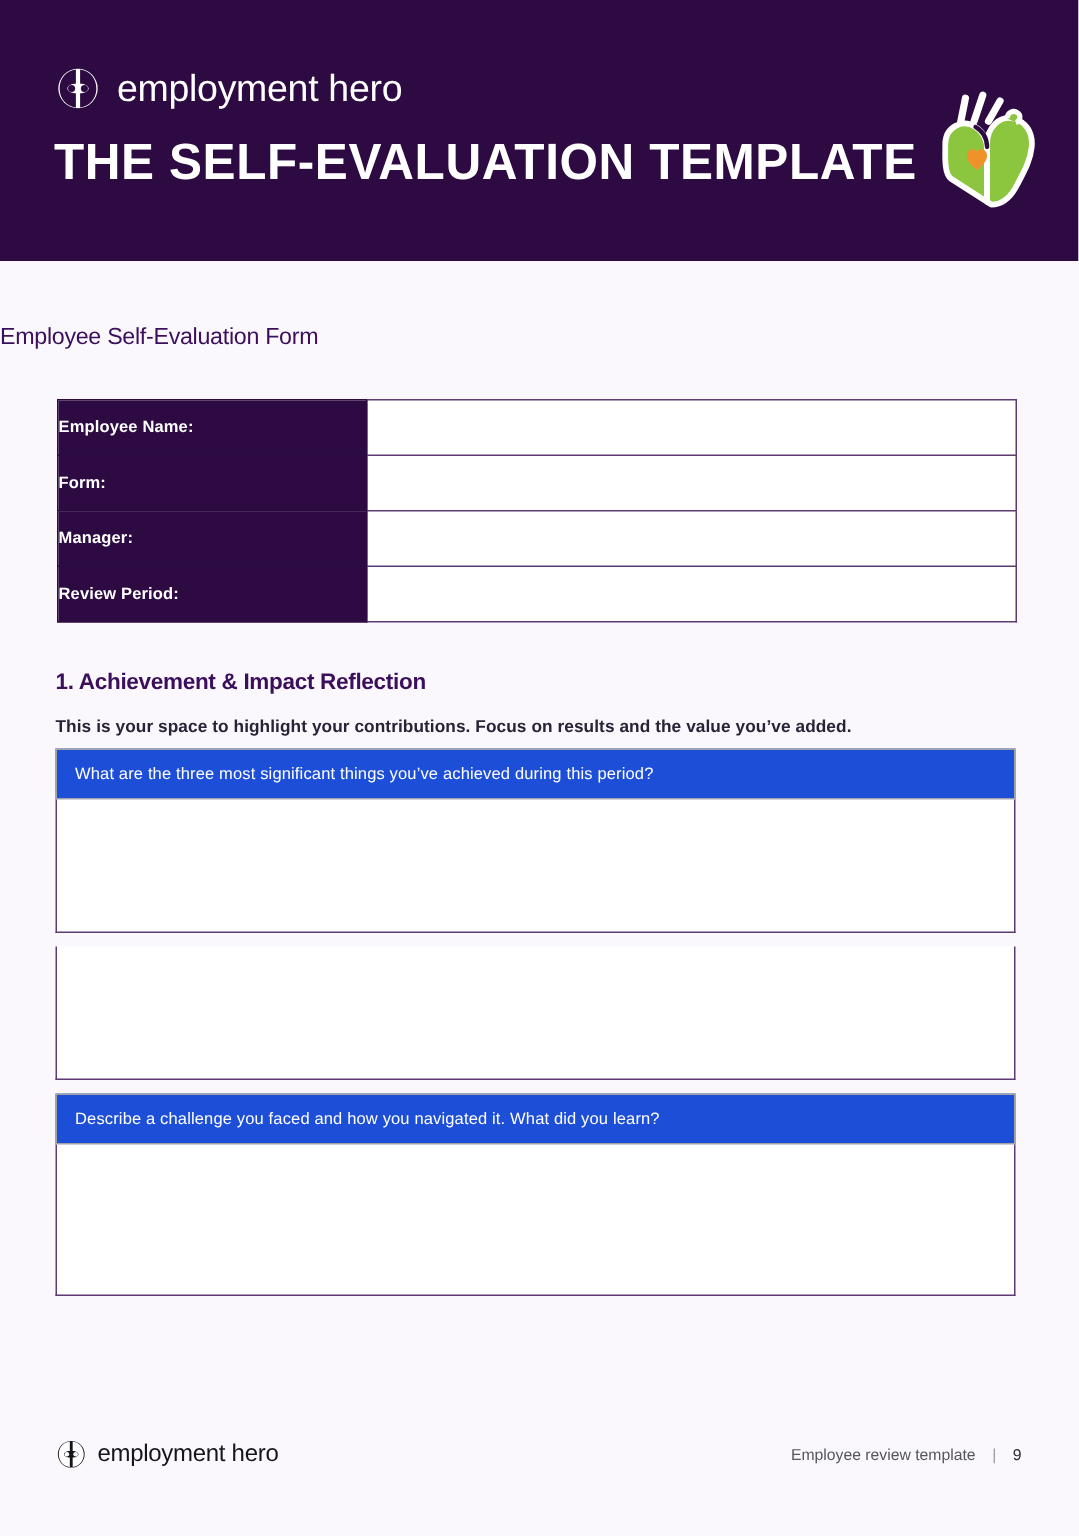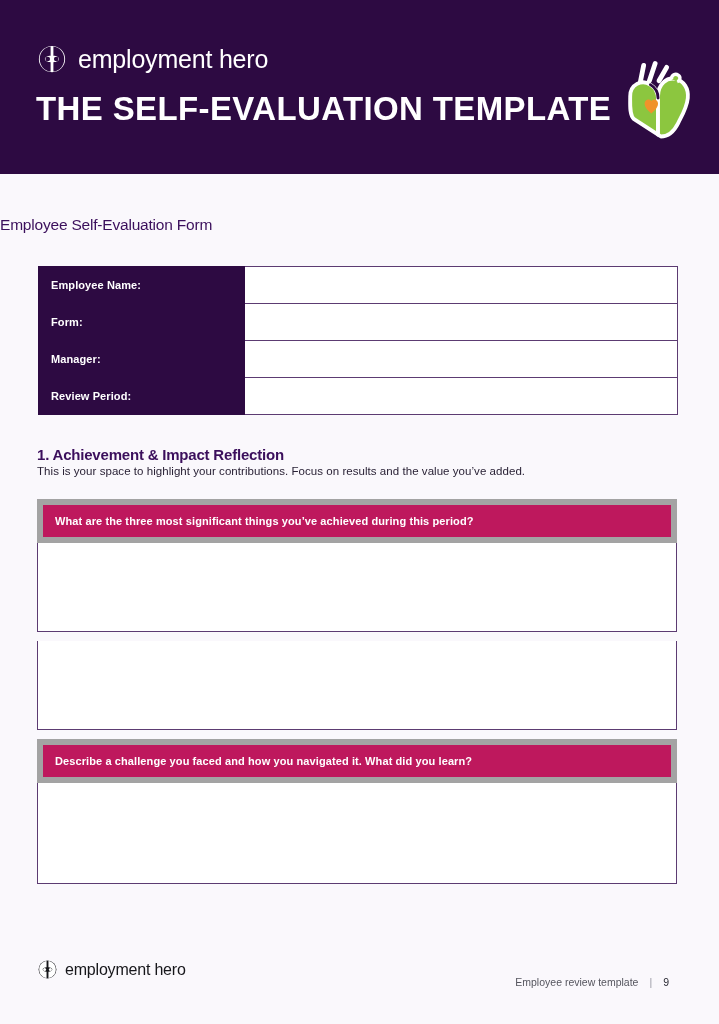--- a/index.html
+++ b/index.html
@@ -105,21 +105,20 @@
     height: 37px;
     vertical-align: middle;
   }
 
   .info-label {
     width: 206px;
     background: #2d0a42;
     color: #ffffff;
     font-size: 11px;
     font-weight: 700;
-    padding-left: 12px;
     letter-spacing: 0.1px;
     border: 1px solid #2d0a42;
   }
 
   .info-value {
     background: #ffffff;
     border: 1px solid #5c3b72;
   }
 
   
@@ -132,44 +131,44 @@
 
   .section-title {
     font-size: 15px;
     font-weight: 700;
     color: #3b0f5c;
     letter-spacing: -0.2px;
   }
 
   .section-sub {
     font-size: 11.5px;
-    font-weight: 400;
+    font-weight: 700;
     color: #2a2236;
-    margin-top: 2px;
+    margin-top: 16px;
     letter-spacing: 0.05px;
   }
 
   
   .qa-stack {
     position: absolute;
     left: 37px;
     top: 325px;
     width: 640px;
   }
 
   .qa-block { margin-bottom: 9px; }
 
   .qa-prompt {
-    background: #be185d;
+    background: #1d4ed8;
     color: #ffffff;
     font-size: 11px;
-    font-weight: 700;
+    font-weight: 400;
     padding: 10px 12px 10px 12px;
     letter-spacing: 0.1px;
-    border: 6px solid #a3a3a3;
+    border: 1px solid #a3a3a3;
   }
 
   .qa-answer {
     background: #ffffff;
     border: 1px solid #5c3b72;
     border-top: none;
     width: 100%;
     display: block;
   }
 
@@ -206,29 +205,28 @@
     font-size: 16px;
     font-weight: 400;
     color: #16161a;
     letter-spacing: -0.2px;
     white-space: nowrap;
     line-height: 1;
   }
 
   .footer-meta {
     position: absolute;
-    right: 50px;
+    right: 38px;
     top: 26px;
     display: flex;
     align-items: center;
     gap: 11px;
     font-size: 10.5px;
     color: #55555e;
     white-space: nowrap;
-    margin-top: 12px;
   }
 
   .footer-sep { color: #9a9aa4; }
   .footer-page { color: #2a2a33; }
 </style>
 </head>
 <body>
 
 <div class="header-banner">
 

